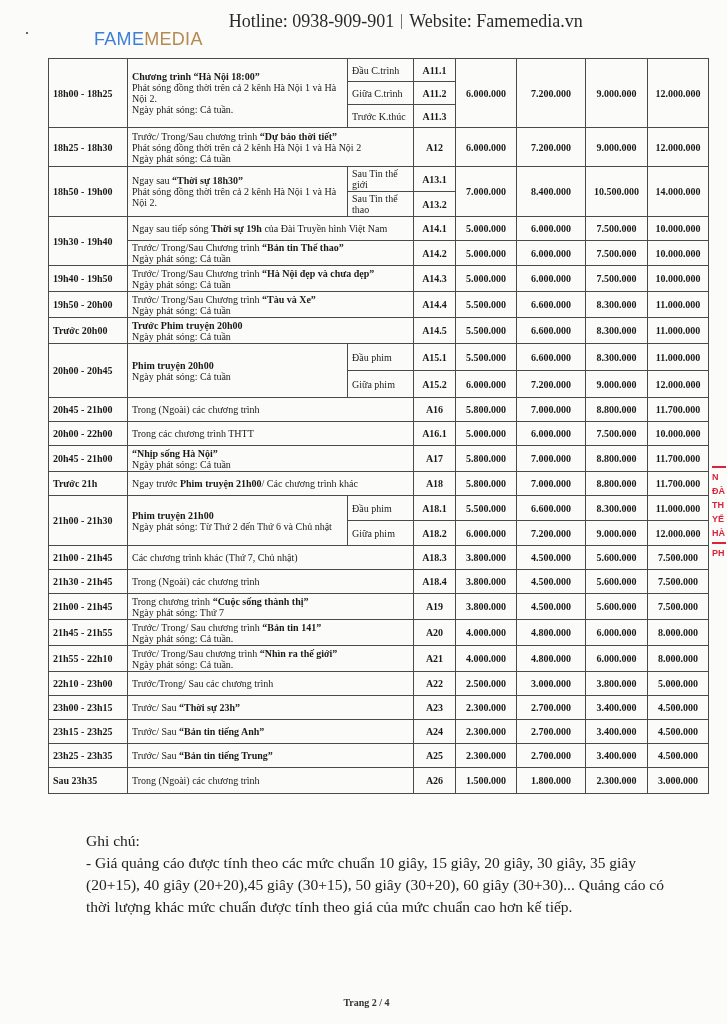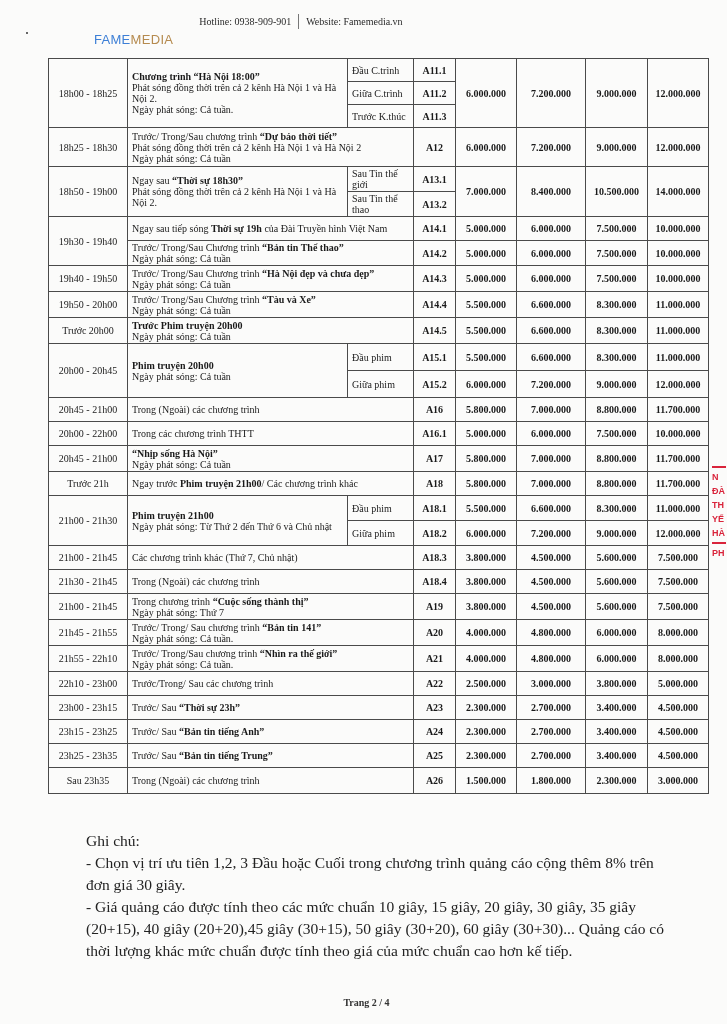--- a/index.html
+++ b/index.html
@@ -1,26 +1,26 @@
 <!DOCTYPE html>
 <html><head>
 <meta charset="utf-8">
 <style>
   html,body{margin:0;padding:0;background:#fbfbfa;}
   body{width:727px;height:1024px;position:relative;overflow:hidden;font-family:"Liberation Serif",serif;color:#1a1a1a;}
   .header{position:absolute;top:10px;left:94px;height:22px;display:flex;align-items:center;font-size:14px;}
-  .brand{font-family:"Liberation Sans",sans-serif;font-size:13px;letter-spacing:0.3px;margin-right:26px;margin-top:36px;}
+  .brand{font-family:"Liberation Sans",sans-serif;font-size:18px;letter-spacing:0.3px;margin-right:26px;margin-top:36px;}
   .brand .fame{color:#3d7fd6;}
   .brand .media{color:#b58a4e;}
-  .hotline{font-family:"Liberation Serif",serif;font-size:10px;color:#2a2a2a;}
+  .hotline{font-family:"Liberation Serif",serif;font-size:18px;color:#2a2a2a;}
   .sep{display:inline-block;width:1px;height:15px;background:#777;margin:0 7px;vertical-align:middle;}
   .dot{position:absolute;left:26px;top:32px;width:2px;height:2px;background:#666;}
   table.rates{position:absolute;left:48px;top:58px;border-collapse:collapse;table-layout:fixed;width:660px;}
   table.rates td{border:1px solid #4a4a4a;font-size:10px;line-height:11px;padding:1px 4px;vertical-align:middle;}
-  td.time{text-align:center;font-size:9.5px;}
+  td.time{text-align:left;font-size:9.5px;font-weight:bold;}
   td.desc{text-align:left;}
   td.desc .b{font-weight:bold;}
   td.sub{font-size:9px;text-align:left;padding-left:4px;}
   td.code{font-weight:bold;text-align:center;font-size:10px;}
   td.price{font-weight:bold;text-align:center;font-size:9.5px;}
   .notes{position:absolute;left:86px;top:830px;width:590px;font-size:15.5px;line-height:22px;color:#222;}
   .notes p{margin:0;}
   .footer{position:absolute;top:997px;left:3px;width:727px;text-align:center;font-size:10px;font-weight:bold;color:#333;}
   .stamp{position:absolute;left:712px;top:464px;width:20px;color:#d9243b;font-family:"Liberation Sans",sans-serif;font-size:9px;font-weight:bold;line-height:14px;}
   .stamp .bar{display:block;width:14px;height:2px;background:#d9243b;margin:2px 0;}
@@ -304,17 +304,16 @@
   <div>ĐÀ</div>
   <div>TH</div>
   <div>YẾ</div>
   <div>HÀ</div>
   <span class="bar"></span>
   <div>PH</div>
 </div>
 
 <div class="notes">
   <p>Ghi chú:</p>
-  <p>- Chọn vị trí ưu tiên 1,2, 3 Đầu hoặc Cuối trong chương trình quảng cáo cộng thêm 8% trên đơn giá 30 giây.</p>
   <p>- Giá quảng cáo được tính theo các mức chuẩn 10 giây, 15 giây, 20 giây, 30 giây, 35 giây (20+15), 40 giây (20+20),45 giây (30+15), 50 giây (30+20), 60 giây (30+30)... Quảng cáo có thời lượng khác mức chuẩn được tính theo giá của mức chuẩn cao hơn kế tiếp.</p>
 </div>
 
 <div class="footer">Trang 2 / 4</div>
 
 </body></html>

